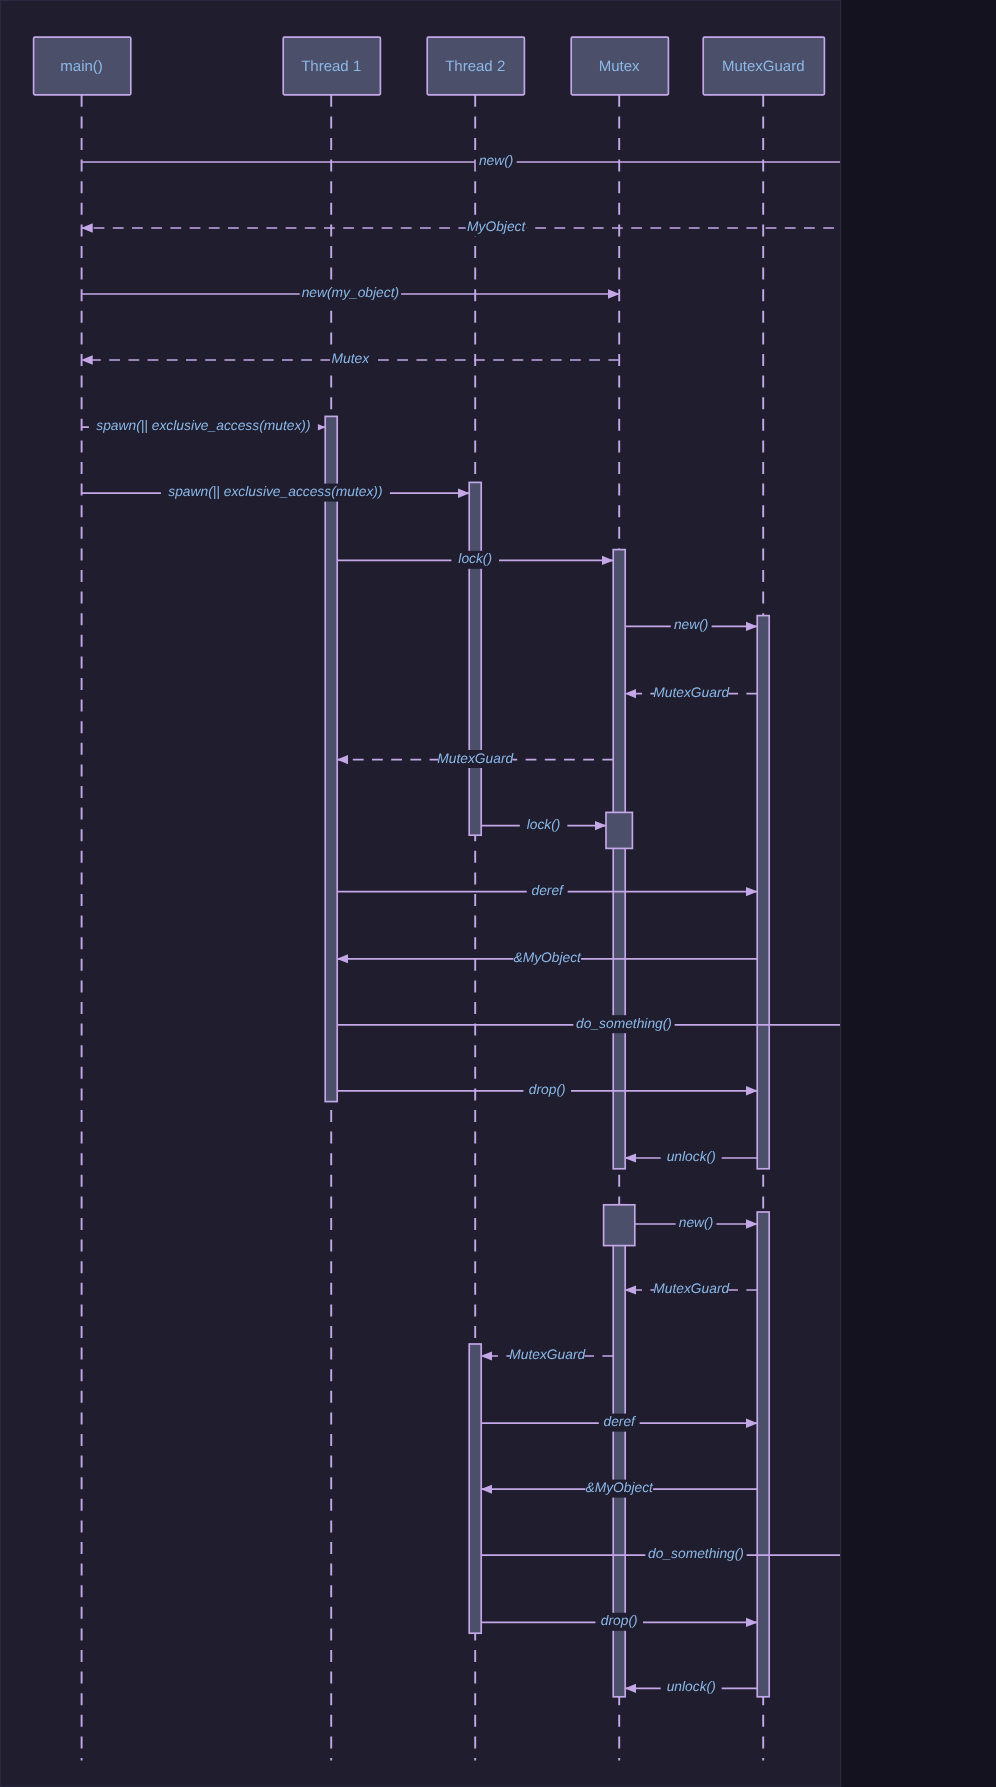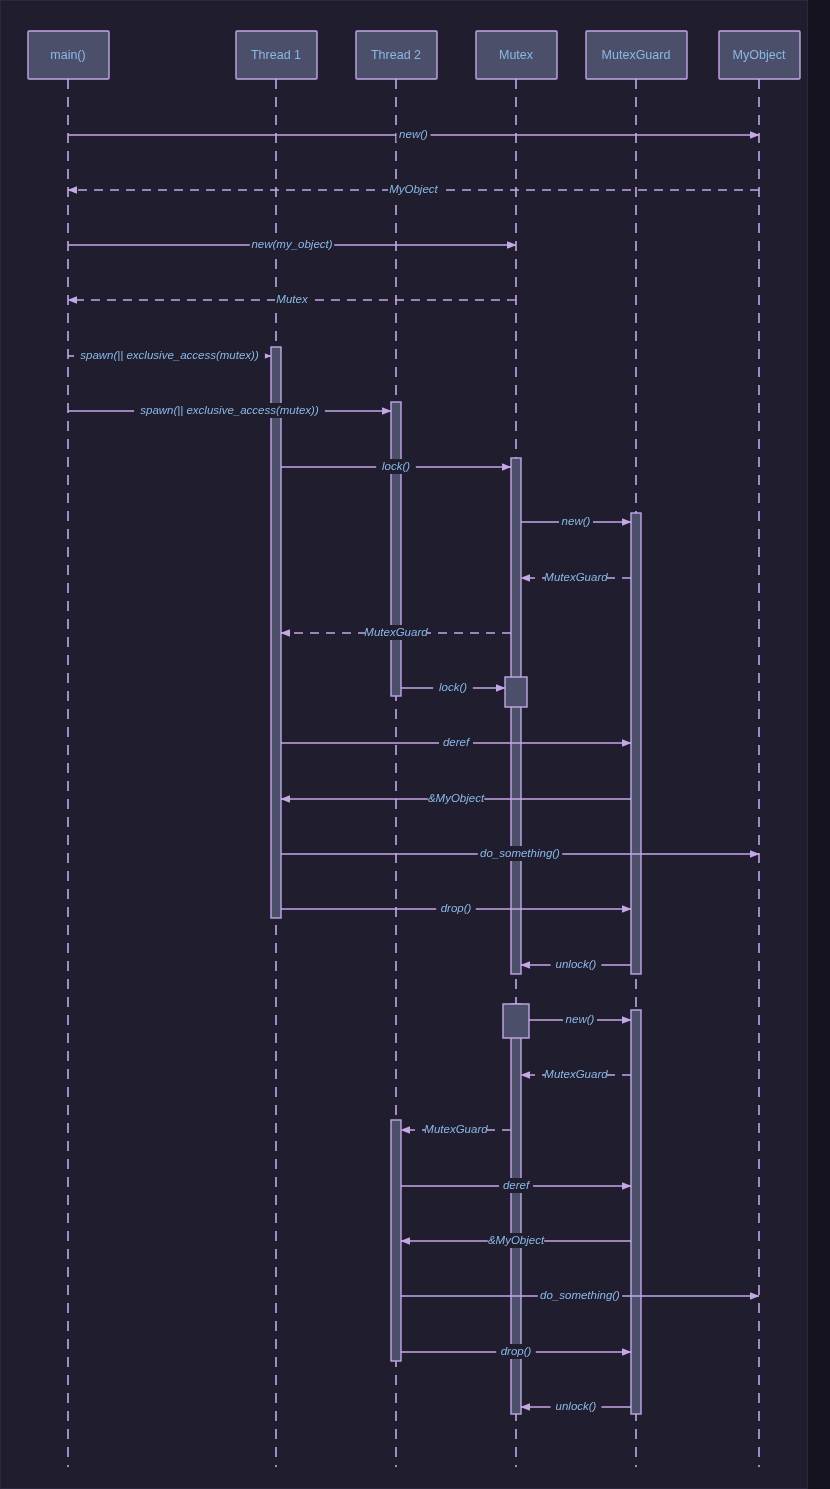--- a/index.html
+++ b/index.html
@@ -4,21 +4,21 @@
 <title>Sequence Diagram</title>
 <style>
   html, body {
     margin: 0;
     padding: 0;
     background: #14121f;
     font-family: "Liberation Sans", sans-serif;
   }
   #root {
     position: relative;
-    width: 808px;
+    width: 701px;
     height: 1489px;
     background: #1f1d2e;
     border: 1px solid #2b2840;
     box-sizing: border-box;
     overflow: hidden;
   }
   #svgstage {
     position: absolute;
     left: 0;
     top: 0;

